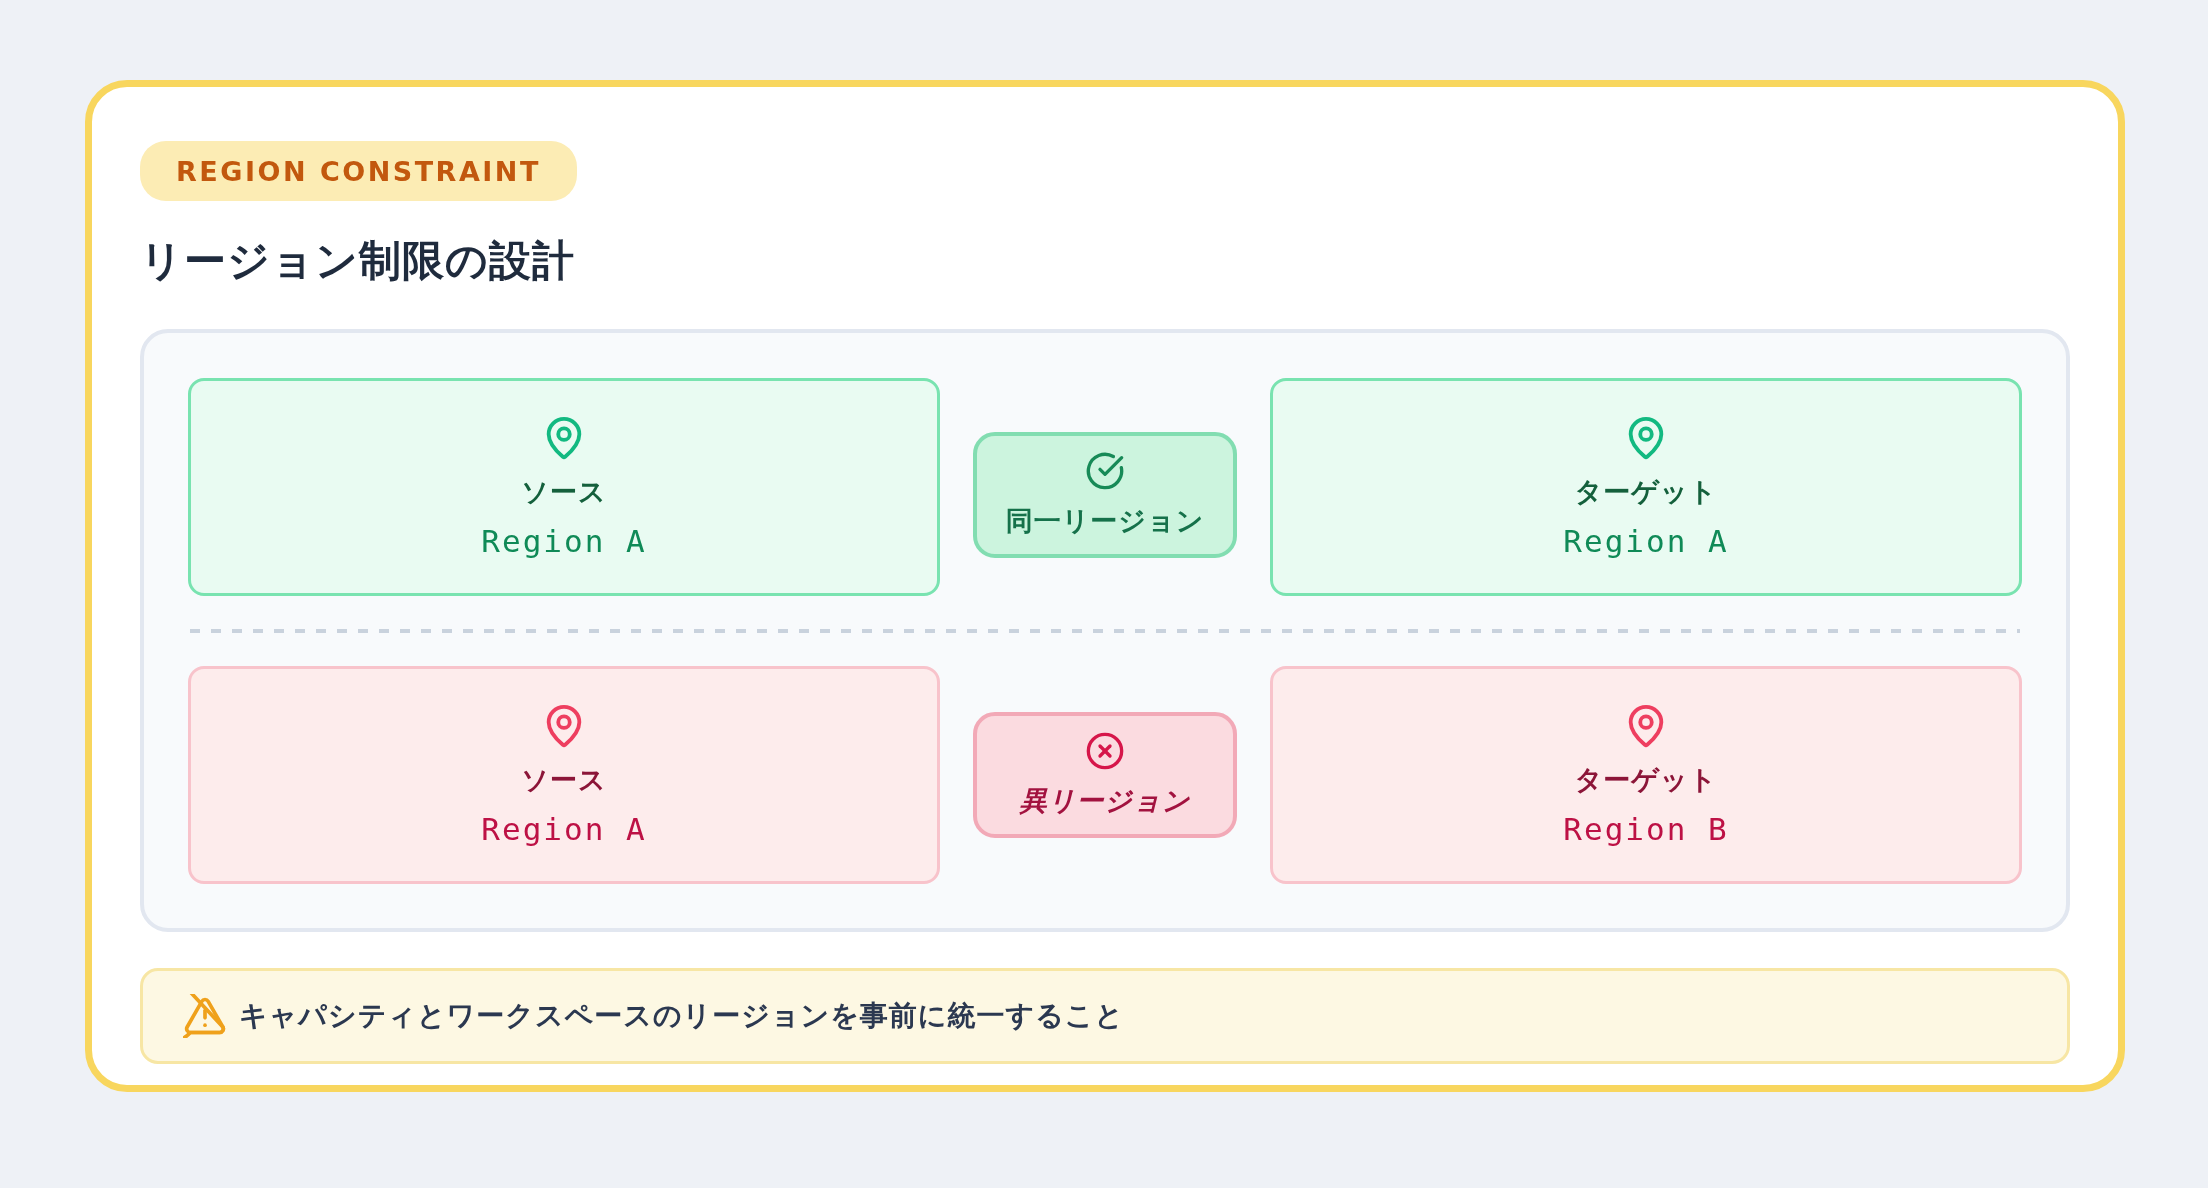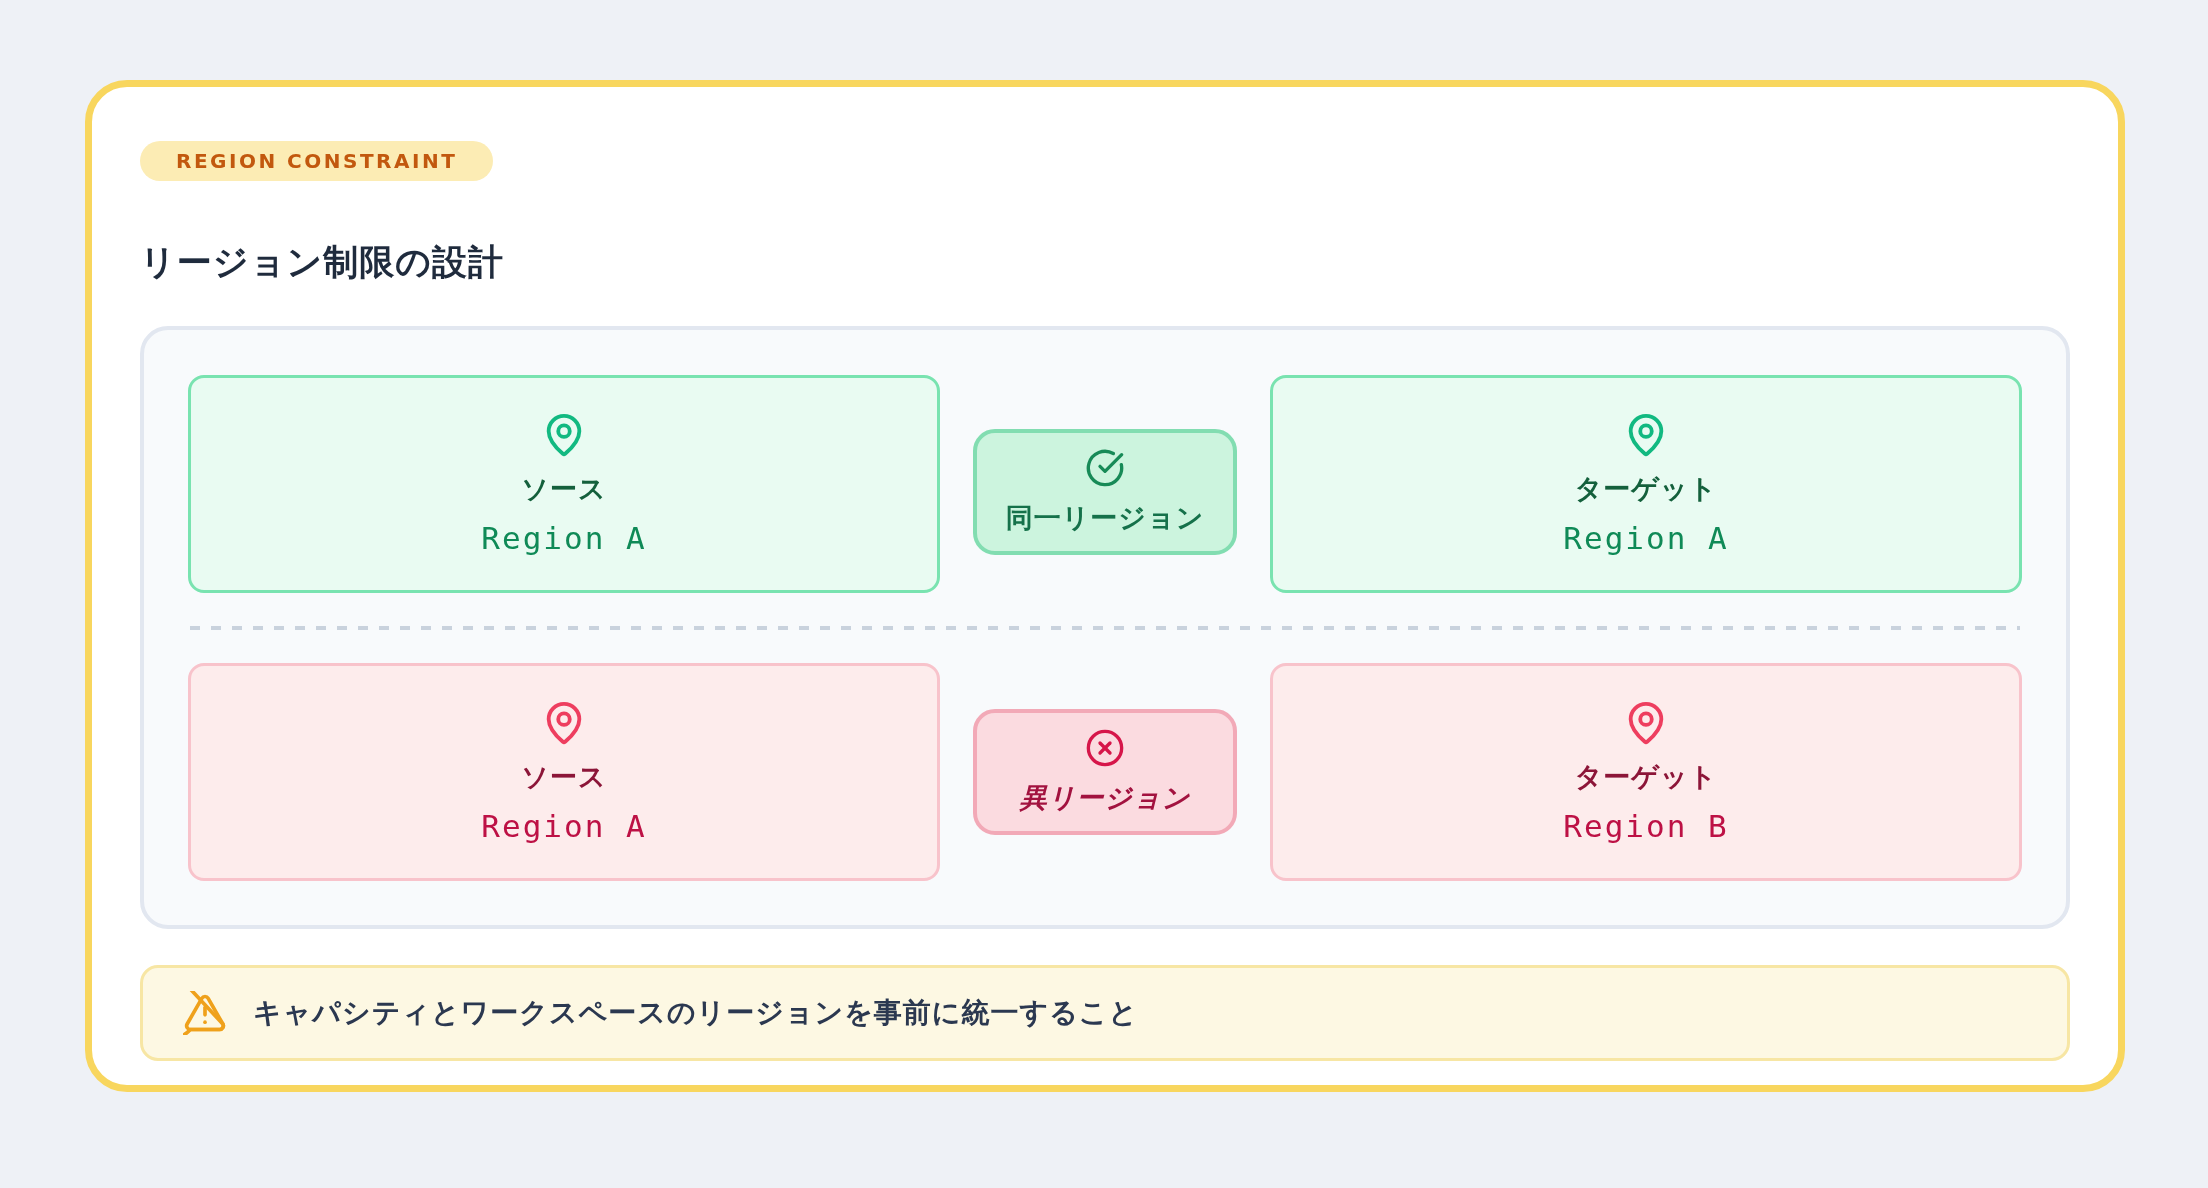--- a/index.html
+++ b/index.html
@@ -14,32 +14,32 @@
     left: 85px; top: 80px;
     width: 2040px; height: 1012px;
     background: #ffffff;
     border: 7px solid #f8d65e;
     border-radius: 42px;
     padding: 54px 48px 42px 48px;
   }
   .badge {
     display: inline-flex;
     align-items: center;
-    height: 40px;
+    height: 60px;
     padding: 17px 36px;
     background: #fcecb4;
     border-radius: 26px;
     color: #c2580e;
-    font-size: 20px;
+    font-size: 27px;
     font-weight: bold;
     letter-spacing: 2.5px;
   }
   .title {
-    margin-top: 58px;
-    font-size: 35px;
+    margin-top: 32px;
+    font-size: 42px;
     font-weight: bold;
     color: #1f2b3d;
     letter-spacing: 1px;
   }
   .panel {
     margin-top: 40px;
     background: #f8fafc;
     border: 4px solid #e2e7f0;
     border-radius: 28px;
     padding: 45px 44px 44px 44px;
@@ -105,21 +105,21 @@
   }
   .note {
     margin-top: 36px;
     height: 96px;
     background: #fdf8e3;
     border: 3px solid #f7e6a4;
     border-radius: 18px;
     display: flex;
     align-items: center;
     padding: 0 40px;
-    gap: 26px;
+    gap: 12px;
   }
   .note-icon { color: #efa11b; line-height: 0; }
   .note-text { font-size: 28px; font-weight: bold; color: #2b3850; letter-spacing: 1px; }
 </style>
 </head>
 <body>
 
 <div class="card">
 
   <span class="badge">REGION CONSTRAINT</span>

